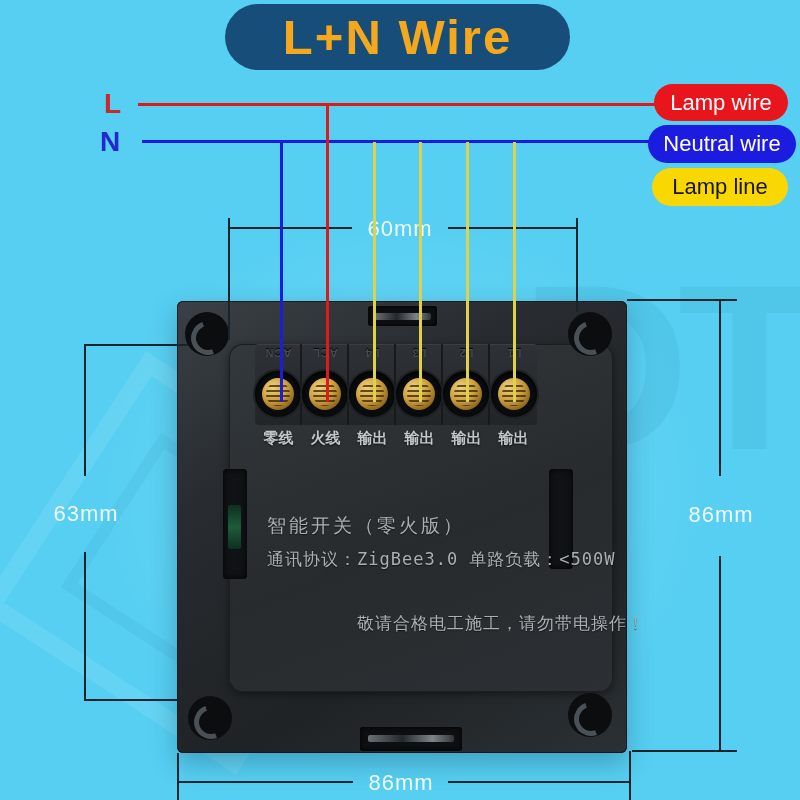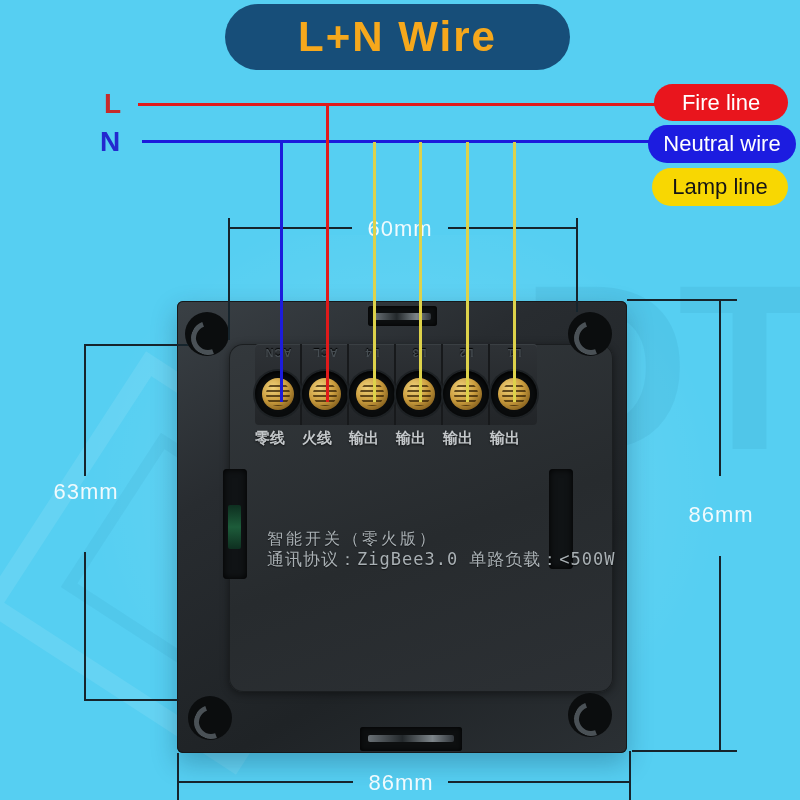--- a/index.html
+++ b/index.html
@@ -44,25 +44,25 @@
   .tcell:last-child{border-right:none;}
   .emboss{position:absolute;left:50%;top:3px;transform:translateX(-50%) rotate(180deg);
     font-size:11px;font-weight:bold;color:#464d52;text-shadow:0 1px 1px #000;letter-spacing:1px;}
   .pocket{position:absolute;left:50%;top:27px;transform:translateX(-50%);width:46px;height:46px;border-radius:50%;
     background:#0a0c0d;box-shadow:inset 0 2px 5px #000, 0 0 0 2px #1d2124;}
   .screw{position:absolute;left:7px;top:7px;width:32px;height:32px;border-radius:50%;
     background:radial-gradient(circle at 35% 30%, #f0d27c, #cc9e3e 45%, #8a6420 78%, #5d4312);}
   .screw::after{content:"";position:absolute;inset:4px;border-radius:50%;
     background:repeating-linear-gradient(180deg, rgba(0,0,0,0) 0 3px, rgba(55,35,5,.75) 3px 5px);}
   .trow{position:absolute;left:78px;top:128px;width:282px;display:flex;}
-  .tlabel{width:47px;font-size:15px;font-weight:bold;color:var(--c-label_gray,#c3c7ca);
+  .tlabel{width:47px;text-align:center;font-size:15px;font-weight:bold;color:var(--c-label_gray,#c3c7ca);
     text-shadow:0 1px 2px rgba(0,0,0,.7);}
   .iline{position:absolute;color:var(--c-engrave,#a9b0b4);font-size:17px;letter-spacing:1px;
     font-family:"DejaVu Sans Mono","Liberation Mono",monospace;text-shadow:0 1px 1px rgba(0,0,0,.55);white-space:nowrap;}
-  .il1{left:90px;top:228px;font-size:16px;letter-spacing:3px;}
+  .il1{left:90px;top:212px;font-size:19px;letter-spacing:3px;}
   .il2{left:90px;top:247px;}
   .il3{left:90px;top:282px;}
   .il4{left:180px;top:311px;}
   .certs{position:absolute;left:240px;top:352px;display:flex;gap:13px;align-items:center;opacity:.85;}
   .cert{color:#8b9298;}
   .c-oval{width:36px;height:22px;border:2px solid #8b9298;border-radius:50%;display:flex;
     align-items:center;justify-content:center;font-size:11px;font-weight:bold;}
   .c-circ{width:20px;height:20px;border:2px solid #8b9298;border-radius:50%;display:flex;
     align-items:center;justify-content:center;font-size:6px;overflow:hidden;}
   .c-dot{width:15px;height:15px;background:#8b9298;border-radius:50%;}
@@ -83,39 +83,39 @@
   .d-r-v2{left:719px;top:556px;width:2px;height:196px;}
   .d-r-tick-t{left:627px;top:299px;width:110px;height:2px;}
   .d-r-tick-b{left:632px;top:750px;width:105px;height:2px;}
   .d-b-ext-l{left:177px;top:753px;width:2px;height:47px;}
   .d-b-ext-r{left:629px;top:751px;width:2px;height:49px;}
   .d-b-seg-l{left:177px;top:781px;width:176px;height:2px;}
   .d-b-seg-r{left:448px;top:781px;width:182px;height:2px;}
   .dtext{position:absolute;transform:translate(-50%,-50%);font-size:22px;
     color:var(--c-dim_text,#f0fafd);letter-spacing:1px;white-space:nowrap;}
   .dt-top{left:400px;top:229px;}
-  .dt-left{left:86px;top:492px;}
+  .dt-left{left:86px;top:514px;}
   .dt-right{left:721px;top:515px;}
   .dt-bottom{left:401px;top:783px;}
   
   .wire{position:absolute;}
   .w-fire-h{left:138px;top:103px;width:519px;height:3px;background:var(--c-wire_red,#e01a1a);}
   .w-neutral-h{left:142px;top:140px;width:510px;height:3px;background:var(--c-wire_blue,#1c1cdc);}
   .w-neutral-v{left:280px;top:140px;width:3px;height:262px;background:var(--c-wire_blue,#1c1cdc);}
   .w-fire-v{left:326px;top:103px;width:3px;height:299px;background:var(--c-wire_red,#e01a1a);}
   .w-lamp{width:3px;top:142px;height:260px;background:var(--c-wire_yellow,#ddd24a);}
   .w-l1{left:373px;} .w-l2{left:419px;} .w-l3{left:466px;} .w-l4{left:513px;}
   
   .src{position:absolute;font-size:28px;font-weight:bold;line-height:1;}
   .src-l{left:104px;top:90px;color:var(--c-l_label,#c62b2b);}
   .src-n{left:100px;top:128px;color:var(--c-n_label,#2329cf);}
   .title{position:absolute;left:225px;top:4px;width:345px;height:66px;border-radius:33px;
     background:var(--c-title_bg,#174e79);color:var(--c-title_fg,#f6a81c);
     display:flex;align-items:center;justify-content:center;
-    font-size:42px;font-weight:bold;letter-spacing:2px;}
+    font-size:49px;font-weight:bold;letter-spacing:2px;}
   .pill{position:absolute;display:flex;align-items:center;justify-content:center;
     border-radius:19px;font-size:22px;white-space:nowrap;}
   .p-fire{left:654px;top:84px;width:134px;height:37px;background:var(--c-fire,#e9151d);color:#fff;}
   .p-neutral{left:648px;top:125px;width:148px;height:38px;background:var(--c-neutral,#1c1ce0);color:#fff;}
   .p-lamp{left:652px;top:168px;width:136px;height:38px;background:var(--c-lamp,#f8d702);color:var(--c-lamp_fg,#151515);}
 </style>
 </head>
 <body>
 
 <div class="stage">
@@ -185,20 +185,21 @@
       <span class="tlabel">零线</span>
       <span class="tlabel">火线</span>
       <span class="tlabel">输出</span>
       <span class="tlabel">输出</span>
       <span class="tlabel">输出</span>
       <span class="tlabel">输出</span>
     </div>
 
     <div class="iline il1">智能开关（零火版）</div>
     <div class="iline il2">通讯协议：ZigBee3.0  单路负载：&lt;500W</div>
+    <div class="iline il4">敬请合格电工施工，请勿带电操作！</div>
 
   </div>
 
   <i class="dl d-t-ext-l"></i>
   <i class="dl d-t-ext-r"></i>
   <i class="dl d-t-seg-l"></i>
   <i class="dl d-t-seg-r"></i>
   <span class="dtext dt-top">60mm</span>
 
   <i class="dl d-l-v1"></i>
@@ -226,17 +227,17 @@
   <span class="wire w-lamp w-l1"></span>
   <span class="wire w-lamp w-l2"></span>
   <span class="wire w-lamp w-l3"></span>
   <span class="wire w-lamp w-l4"></span>
 
   <span class="src src-l">L</span>
   <span class="src src-n">N</span>
 
   <div class="title">L+N Wire</div>
 
-  <div class="pill p-fire">Fire line</div>
+  <div class="pill p-fire">Lamp wire</div>
   <div class="pill p-neutral">Neutral wire</div>
   <div class="pill p-lamp">Lamp line</div>
 
 </div>
 
 </body></html>

